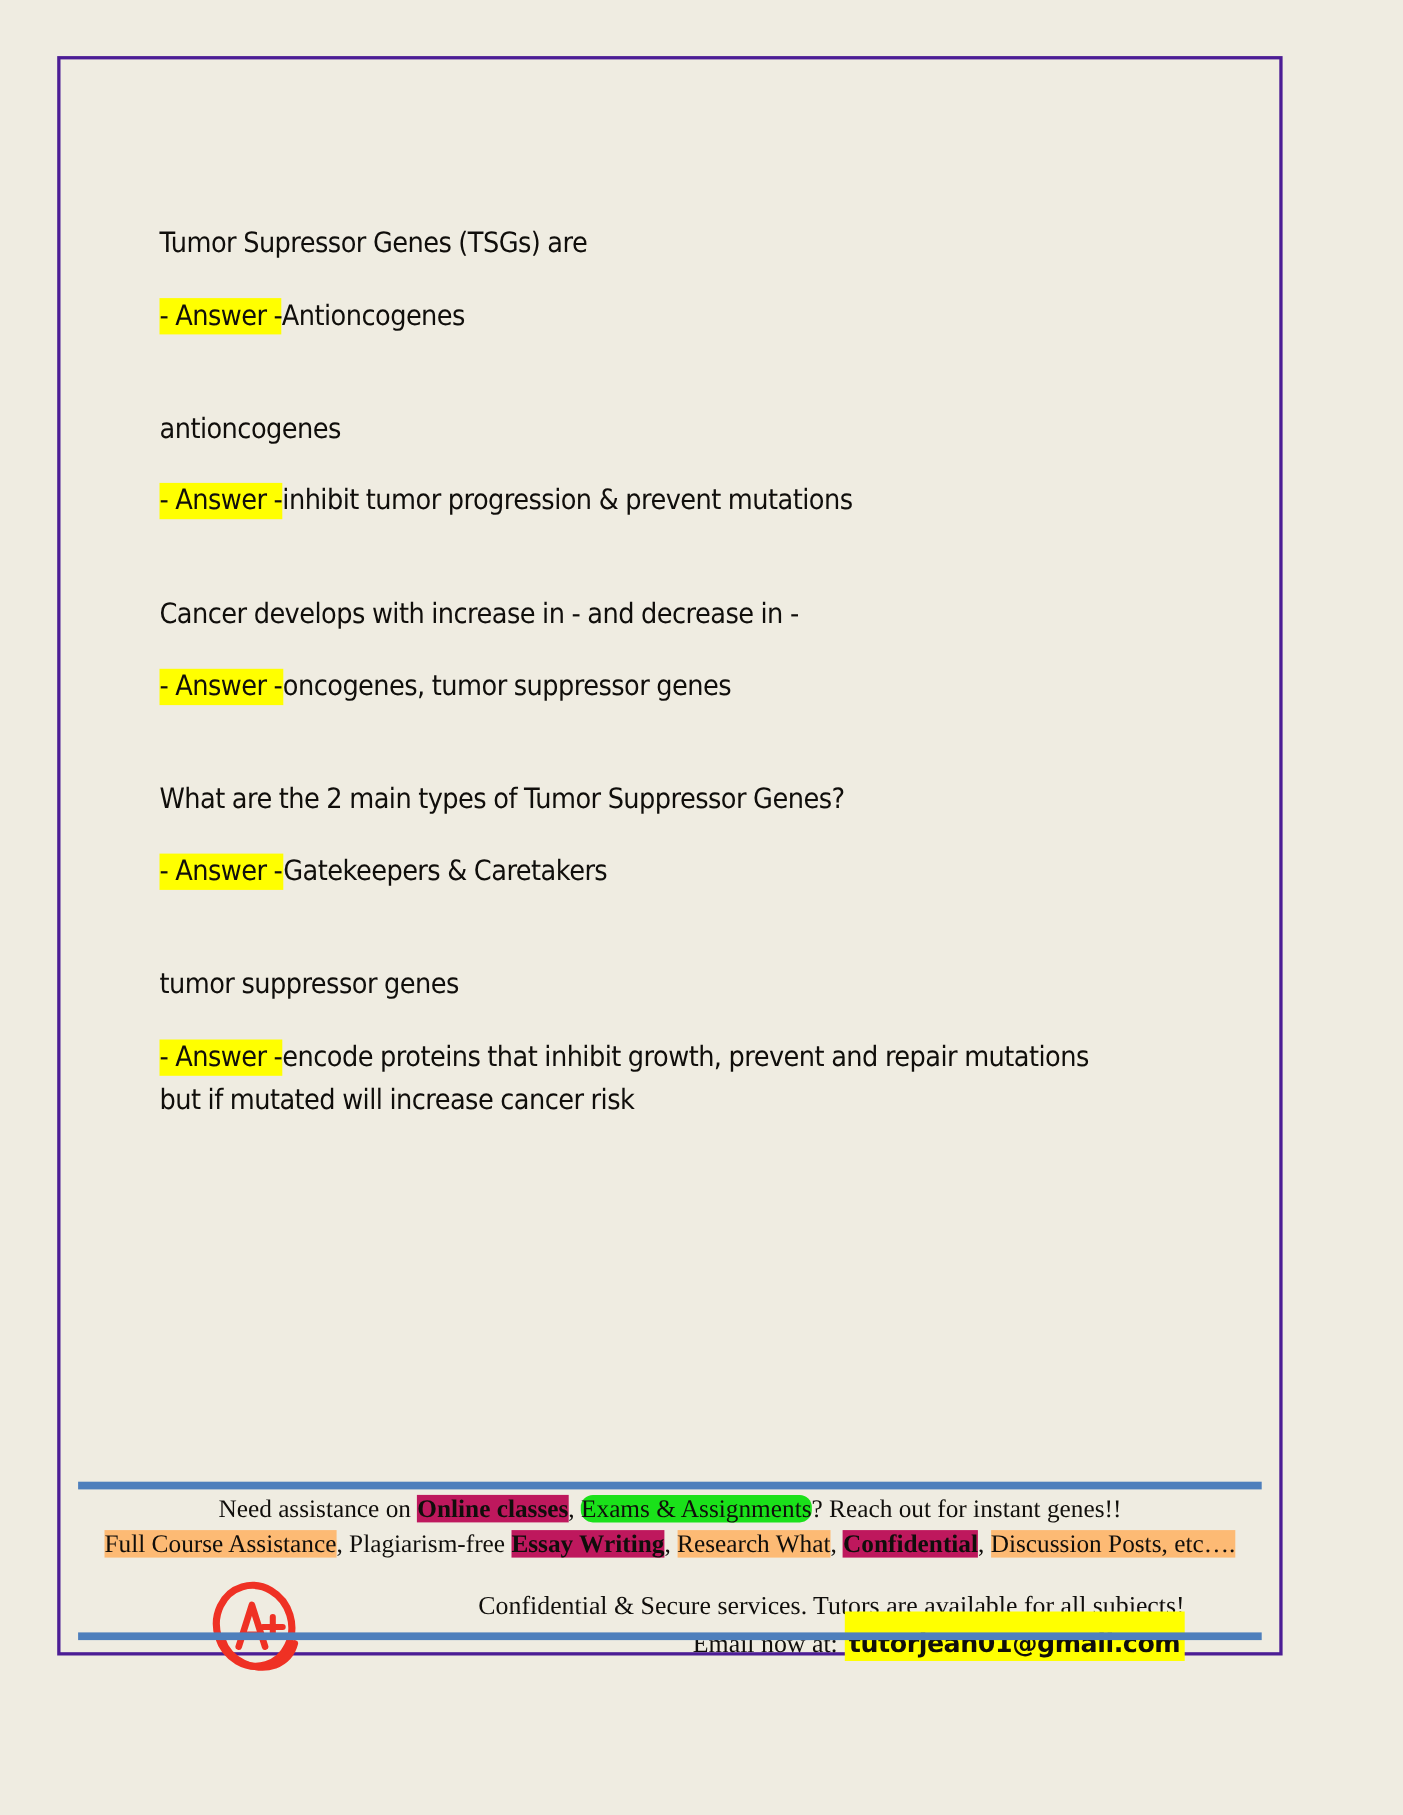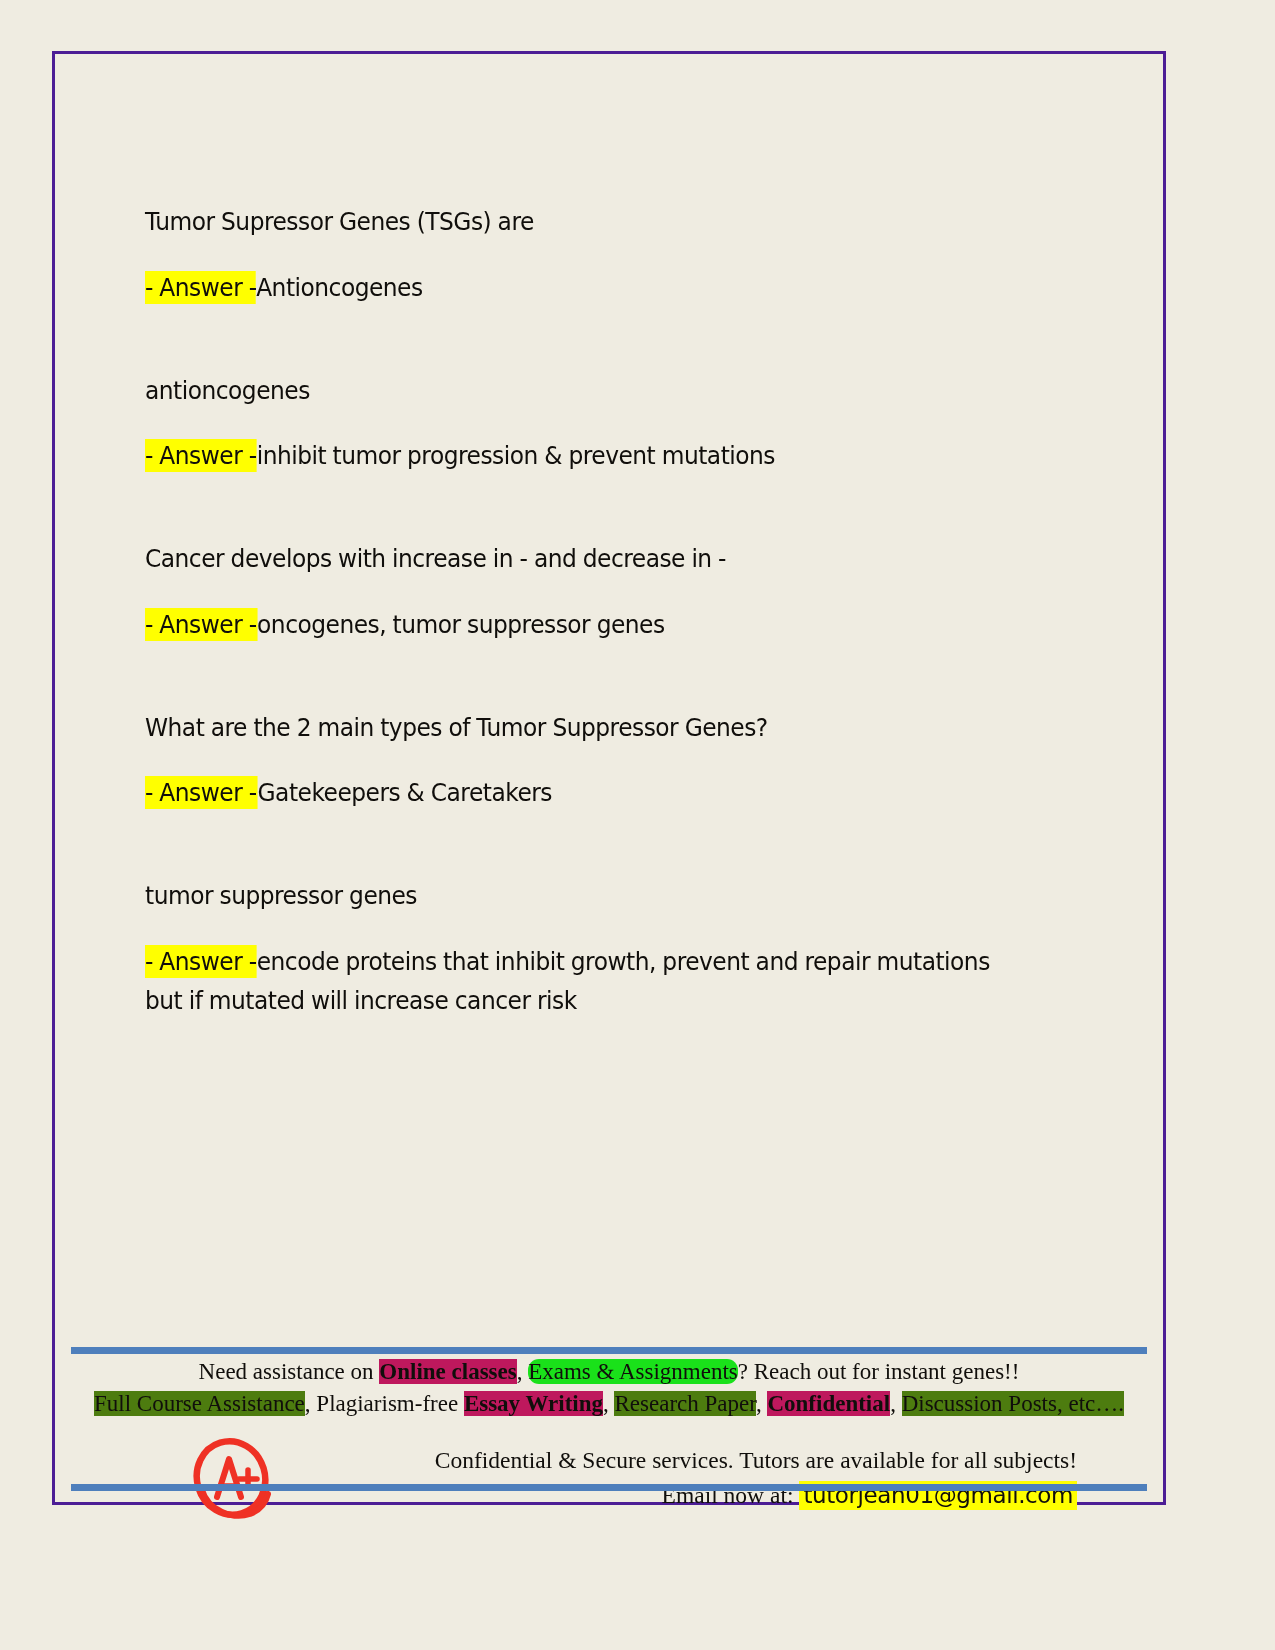--- a/index.html
+++ b/index.html
@@ -84,21 +84,21 @@
     line-height: 1.38;
     white-space: nowrap;
   }
   .promo-line2 {
     font-size: 23px;
     line-height: 1.38;
     white-space: nowrap;
   }
   .hl-cyan  { background: #be185d; font-weight: bold; }
   .hl-green { background: #1ae11a; border-radius: 11px; }
-  .hl-yellow{ background: #4d7c0f; }
+  .hl-yellow{ background: #fdba74; }
 
   .promo-bottom {
     position: absolute;
     left: 16px;
     top: 1380px;
     width: 1076px;
     display: flex;
     align-items: center;
     justify-content: flex-start;
   }
@@ -123,24 +123,24 @@
     white-space: nowrap;
   }
   .promo-line4 {
     font-size: 23.5px;
     line-height: 1.5;
     white-space: nowrap;
   }
   .email-hl {
     background: #ffff00;
     font-family: "DejaVu Sans", sans-serif;
-    font-weight: normal;
+    font-weight: bold;
     font-size: 23px;
     letter-spacing: -0.4px;
-    padding: 1px 4px 2px 4px;
+    padding: 17px 4px 2px 4px;
   }
   .email-label { margin-right: 6px; }
 </style>
 </head>
 <body>
 
 <div class="page-frame">
 
   <div class="content">
 
@@ -168,21 +168,21 @@
       <div class="q-line">tumor suppressor genes</div>
       <div class="a-line"><span class="hl-answer">- Answer -</span><span>encode proteins that inhibit growth, prevent and repair mutations but if mutated will increase cancer risk</span></div>
     </div>
 
   </div>
 
   <div class="rule rule-top"></div>
 
   <div class="promo">
     <div class="promo-line1"><span>Need assistance on </span><span class="hl-cyan">Online classes</span><span>, </span><span class="hl-green">Exams &amp; Assignments</span><span>? Reach out for instant genes!!</span></div>
-    <div class="promo-line2"><span class="hl-yellow">Full Course Assistance</span><span>, Plagiarism-free </span><span class="hl-cyan">Essay Writing</span><span>, </span><span class="hl-yellow">Research Paper</span><span>, </span><span class="hl-cyan">Confidential</span><span>, </span><span class="hl-yellow">Discussion Posts, etc….</span></div>
+    <div class="promo-line2"><span class="hl-yellow">Full Course Assistance</span><span>, Plagiarism-free </span><span class="hl-cyan">Essay Writing</span><span>, </span><span class="hl-yellow">Research What</span><span>, </span><span class="hl-cyan">Confidential</span><span>, </span><span class="hl-yellow">Discussion Posts, etc….</span></div>
   </div>
 
   <div class="promo-bottom">
     <div class="logo-wrap">
       <svg width="86" height="88" viewBox="0 0 86 88">
         <ellipse cx="43" cy="44" rx="34" ry="37" fill="none" stroke="#ef3124" stroke-width="6.5" transform="rotate(-17 43 44)"></ellipse>
         <path d="M14 56 C20 76, 44 86, 62 80 C72 76, 78 68, 80 60" fill="none" stroke="#ef3124" stroke-width="6" stroke-linecap="round"></path>
         <path d="M29 63 L41 25 L53 63" fill="none" stroke="#ef3124" stroke-width="6" stroke-linecap="round" stroke-linejoin="round"></path>
         <path d="M33 52 L49 52" fill="none" stroke="#ef3124" stroke-width="5.5" stroke-linecap="round"></path>
         <path d="M60 36 L60 54" fill="none" stroke="#ef3124" stroke-width="5.5" stroke-linecap="round"></path>

